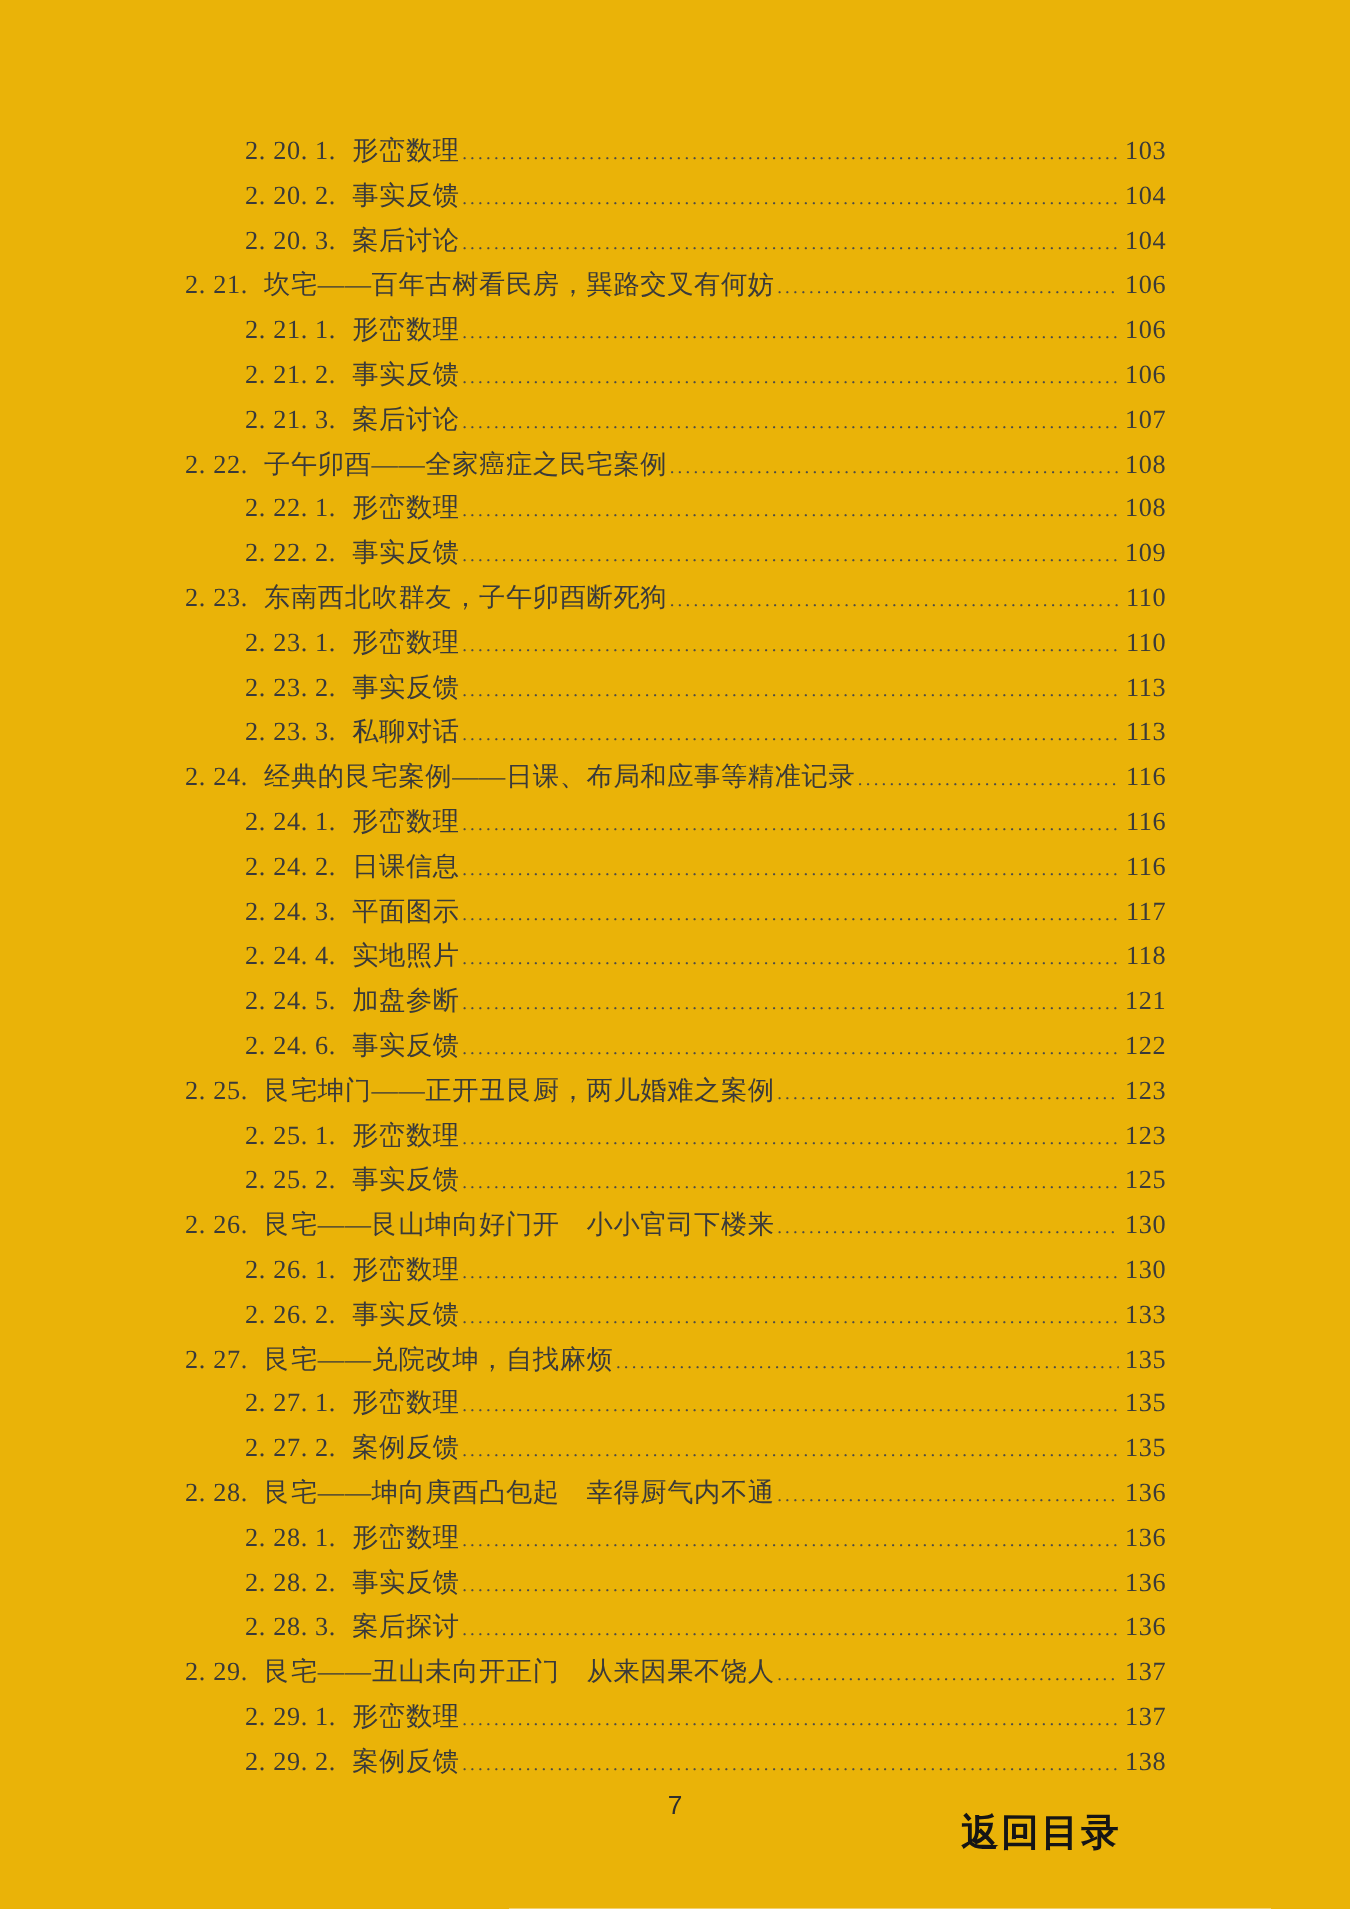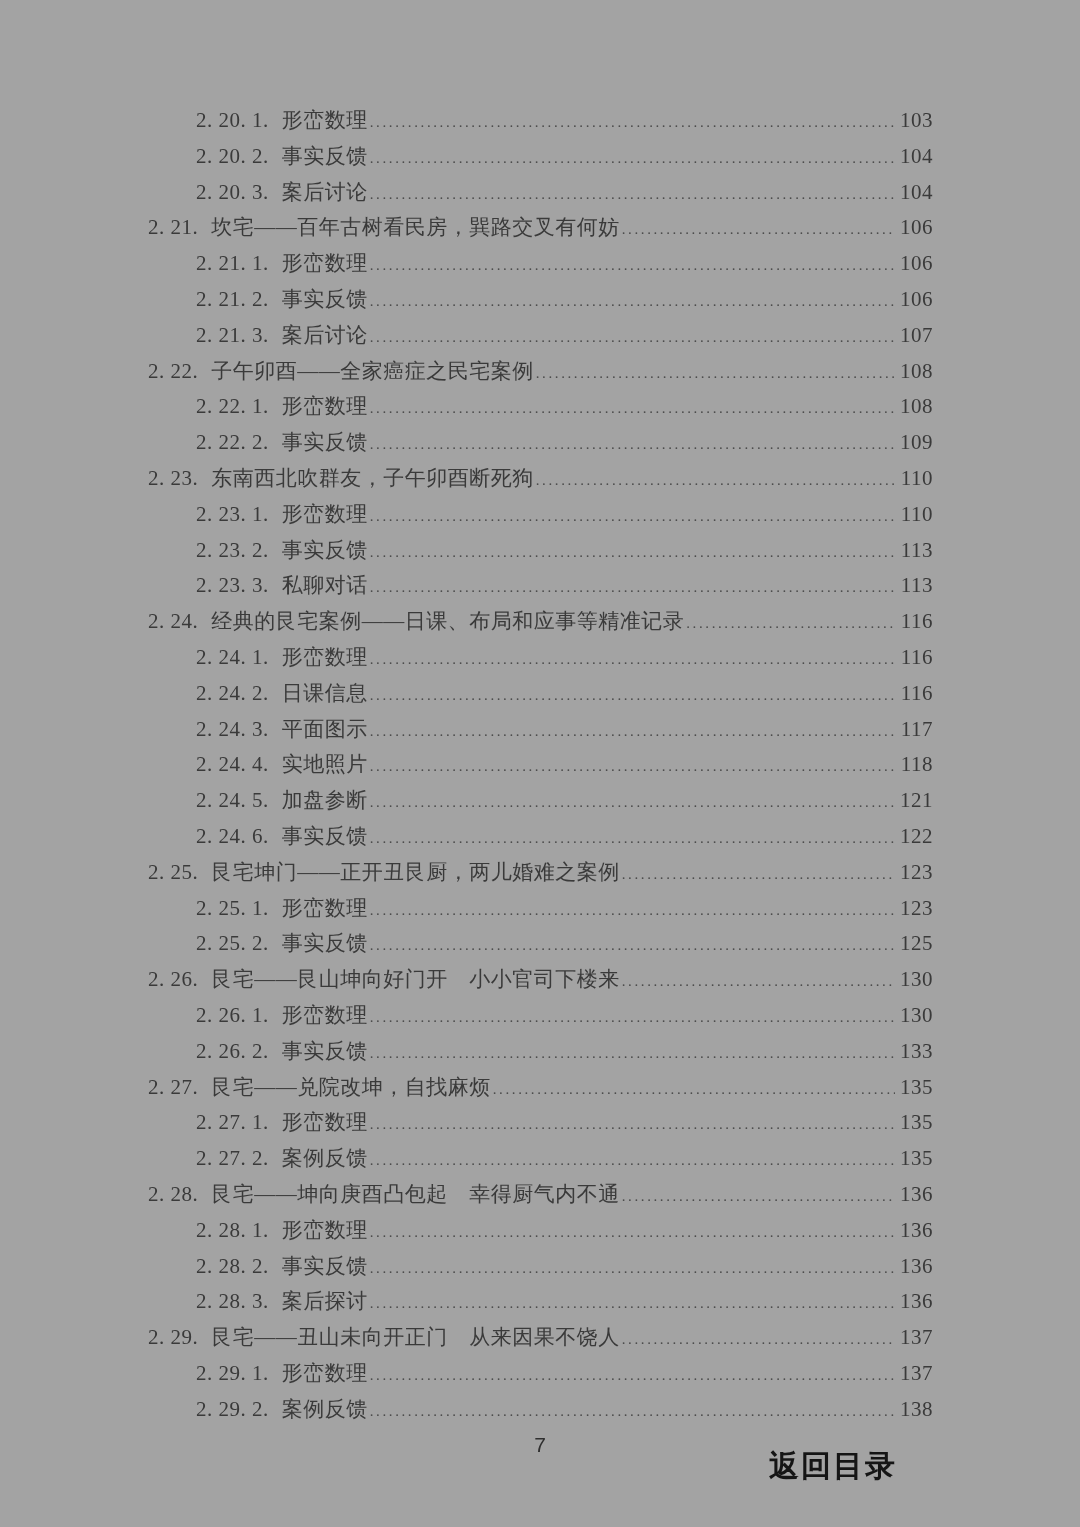--- a/index.html
+++ b/index.html
@@ -4,21 +4,21 @@
 <style>
   html, body {
     margin: 0;
     padding: 0;
     background: #ffffff;
   }
   .page {
     position: relative;
     width: 1080px;
     height: 1527px;
-    background: #a3a3a3;
+    background: #eab308;
     overflow: hidden;
     font-family: "Liberation Serif", "DejaVu Serif", serif;
     color: #3a3a3a;
   }
   .toc {
     position: absolute;
     top: 103px;
     left: 148px;
     right: 147px;
   }

